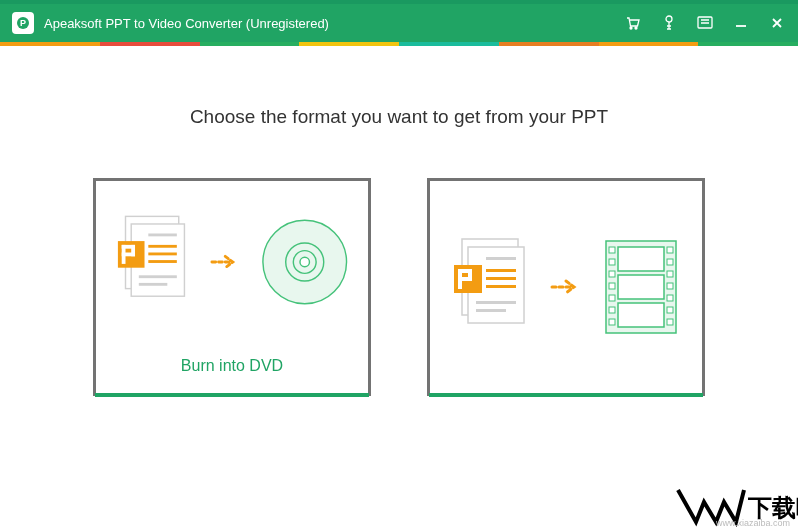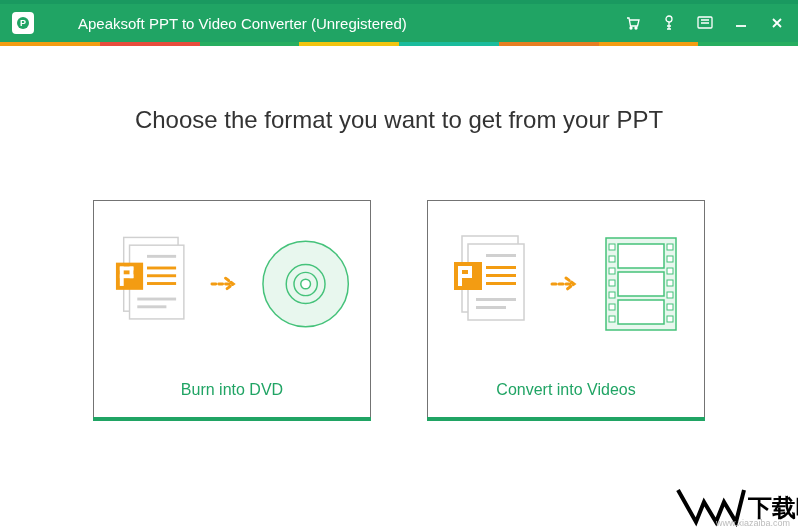--- a/index.html
+++ b/index.html
@@ -2,38 +2,38 @@
 <html><head>
   <meta charset="utf-8">
   <style>
     * { margin: 0; padding: 0; box-sizing: border-box; }
     body { font-family: "Microsoft YaHei", Arial, sans-serif; background: #fff; width: 798px; height: 532px; overflow: hidden; position: relative; }
     
     .thin-bar { height: 4px; background: #1a9960; }
     
     .titlebar { height: 38px; background: #20a464; display: flex; align-items: center; padding: 0 12px; color: #fff; }
     .titlebar .logo { width: 22px; height: 22px; border-radius: 4px; background: #fff; display: flex; align-items: center; justify-content: center; margin-right: 10px; }
-    .titlebar .title { font-size: 15px; flex: 1; margin-left: 34px; }
+    .titlebar .title { font-size: 13px; flex: 1; }
     .titlebar .controls { display: flex; gap: 18px; align-items: center; }
     .titlebar .controls span { cursor: pointer; display: flex; align-items: center; justify-content: center; width: 18px; height: 18px; }
     
     .stripe-bar { height: 4px; display: flex; }
     .stripe-bar div { flex: 1; }
     .s1 { background: #f39c12; }
     .s2 { background: #e74c3c; }
     .s3 { background: #27ae60; }
     .s4 { background: #f1c40f; }
     .s5 { background: #1abc9c; }
     .s6 { background: #e67e22; }
     
     .main { padding: 60px 40px 40px; }
-    .heading { text-align: center; font-size: 24px; color: #333; font-weight: normal; margin-bottom: 66px; }
+    .heading { text-align: center; font-size: 19px; color: #333; font-weight: normal; margin-bottom: 50px; }
     
     .options { display: flex; justify-content: center; gap: 56px; }
-    .option-card { width: 278px; height: 218px; border: 1px solid #737373; background: #fff; cursor: pointer; display: flex; flex-direction: column; position: relative; }
+    .option-card { width: 278px; height: 218px; border: 3px solid #737373; background: #fff; cursor: pointer; display: flex; flex-direction: column; position: relative; }
     .option-card::after { content: ''; position: absolute; bottom: -4px; left: -1px; right: -1px; height: 4px; background: #20a464; }
     .card-body { flex: 1; display: flex; align-items: center; justify-content: center; gap: 20px; padding: 20px; }
     .card-label { text-align: center; font-size: 16px; color: #20a464; padding: 14px 0 18px; }
     
     .doc-svg { width: 78px; height: 100px; }
     .arrow-svg { width: 32px; height: 20px; }
     .disc-svg { width: 92px; height: 92px; }
     .film-svg { width: 78px; height: 100px; }
     
     .watermark { position: absolute; bottom: 0; right: 0; width: 130px; height: 52px; }
@@ -165,21 +165,20 @@
           <rect x="7" y="82" width="6" height="6" fill="#fff" stroke="#45c27a"></rect>
           <rect x="65" y="10" width="6" height="6" fill="#fff" stroke="#45c27a"></rect>
           <rect x="65" y="22" width="6" height="6" fill="#fff" stroke="#45c27a"></rect>
           <rect x="65" y="34" width="6" height="6" fill="#fff" stroke="#45c27a"></rect>
           <rect x="65" y="46" width="6" height="6" fill="#fff" stroke="#45c27a"></rect>
           <rect x="65" y="58" width="6" height="6" fill="#fff" stroke="#45c27a"></rect>
           <rect x="65" y="70" width="6" height="6" fill="#fff" stroke="#45c27a"></rect>
           <rect x="65" y="82" width="6" height="6" fill="#fff" stroke="#45c27a"></rect>
         </svg>
       </div>
-      <div class="card-label">Convert into Videos</div>
     </div>
 
   </div>
 </div>
 
 <svg class="watermark" viewBox="0 0 130 52">
   <path d="M10 10 L28 42 L36 22 L48 42 L56 22 L68 42 L76 10" fill="none" stroke="#000" stroke-width="4"></path>
   <text x="80" y="36" font-size="24" font-weight="900" fill="#000" font-family="SimHei">下载吧</text>
 </svg>
 <div class="watermark-text">www.xiazaiba.com</div>

